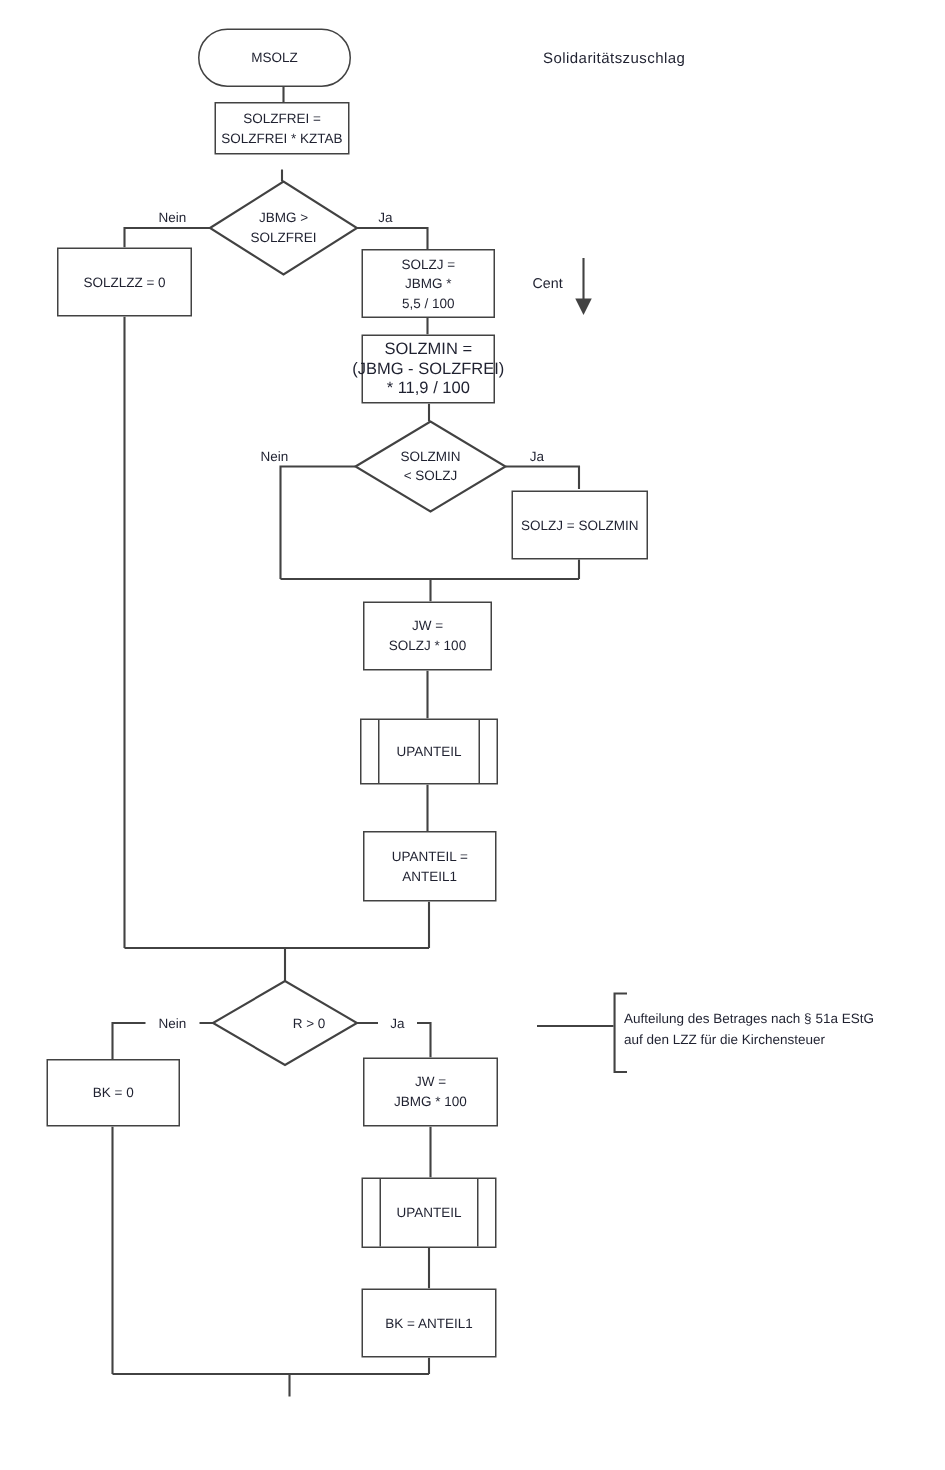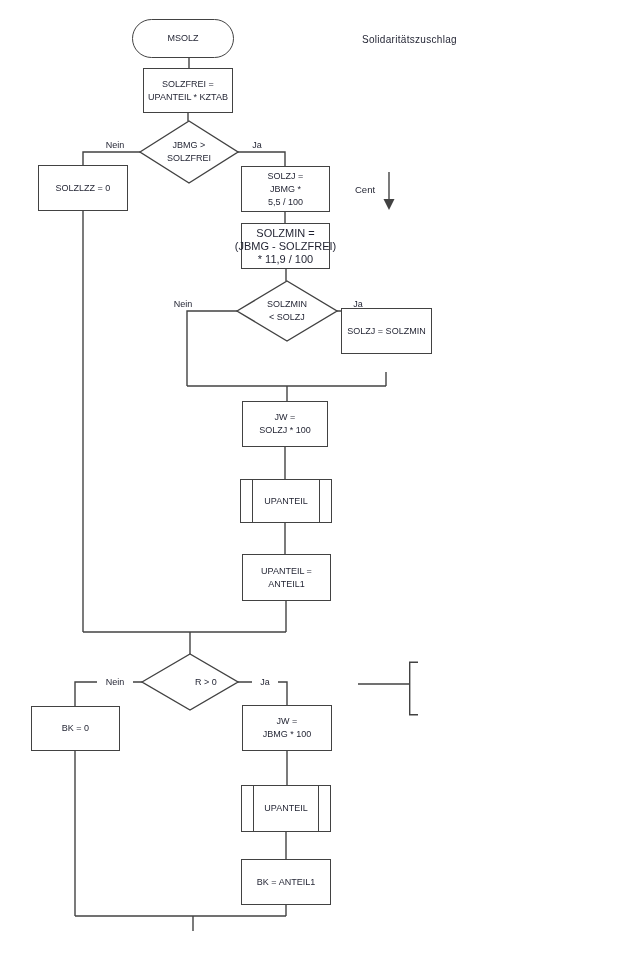--- a/index.html
+++ b/index.html
@@ -70,23 +70,23 @@
       <path d="M418,662.3 H409.7 V714.7 H418"></path>
     </g>
   </svg>
 
   <div class="title" style="left:362px;top:34px;">Solidaritätszuschlag</div>
 
   <div class="box terminator" style="left:132px;top:19px;width:102px;height:39px;">
     <div>MSOLZ</div>
   </div>
 
-  <div class="box" style="left:143px;top:68px;width:90px;height:45px;">
+  <div class="box" style="left:143px;top:68px;width:90px;height:35px;">
     <div>SOLZFREI =</div>
-    <div>UPANTEIL * KZTAB</div>
+    <div>SOLZFREI * KZTAB</div>
   </div>
 
   <div class="dlabel" style="left:149px;top:139px;width:80px;">
     <div>JBMG &gt;</div>
     <div>SOLZFREI</div>
   </div>
   <div class="elabel" style="left:97px;top:140px;width:36px;">Nein</div>
   <div class="elabel" style="left:244px;top:140px;width:26px;">Ja</div>
 
   <div class="box" style="left:38px;top:165px;width:90px;height:46px;">
@@ -107,21 +107,21 @@
     <div>* 11,9 / 100</div>
   </div>
 
   <div class="dlabel" style="left:247px;top:298px;width:80px;">
     <div>SOLZMIN</div>
     <div>&lt; SOLZJ</div>
   </div>
   <div class="elabel" style="left:165px;top:299px;width:36px;">Nein</div>
   <div class="elabel" style="left:345px;top:299px;width:26px;">Ja</div>
 
-  <div class="box" style="left:341px;top:308px;width:91px;height:46px;">
+  <div class="box" style="left:341px;top:327px;width:91px;height:46px;">
     <div>SOLZJ = SOLZMIN</div>
   </div>
 
   <div class="box" style="left:242px;top:401px;width:86px;height:46px;">
     <div>JW =</div>
     <div>SOLZJ * 100</div>
   </div>
 
   <div class="box" style="left:240px;top:479px;width:92px;height:44px;">
     <span class="stripe l"></span>
@@ -133,20 +133,24 @@
     <div>UPANTEIL =</div>
     <div>ANTEIL1</div>
   </div>
 
   <div class="dlabel" style="left:166px;top:676px;width:80px;">
     <div>R &gt; 0</div>
   </div>
   <div class="elabel" style="left:97px;top:677px;width:36px;">Nein</div>
   <div class="elabel" style="left:252px;top:677px;width:26px;">Ja</div>
 
+  <div class="note" style="left:416px;top:673px;">
+    <div>Aufteilung des Betrages nach § 51a EStG</div>
+    <div>auf den LZZ für die Kirchensteuer</div>
+  </div>
 
   <div class="box" style="left:31px;top:706px;width:89px;height:45px;">
     <div>BK = 0</div>
   </div>
 
   <div class="box" style="left:242px;top:705px;width:90px;height:46px;">
     <div>JW =</div>
     <div>JBMG * 100</div>
   </div>
 

